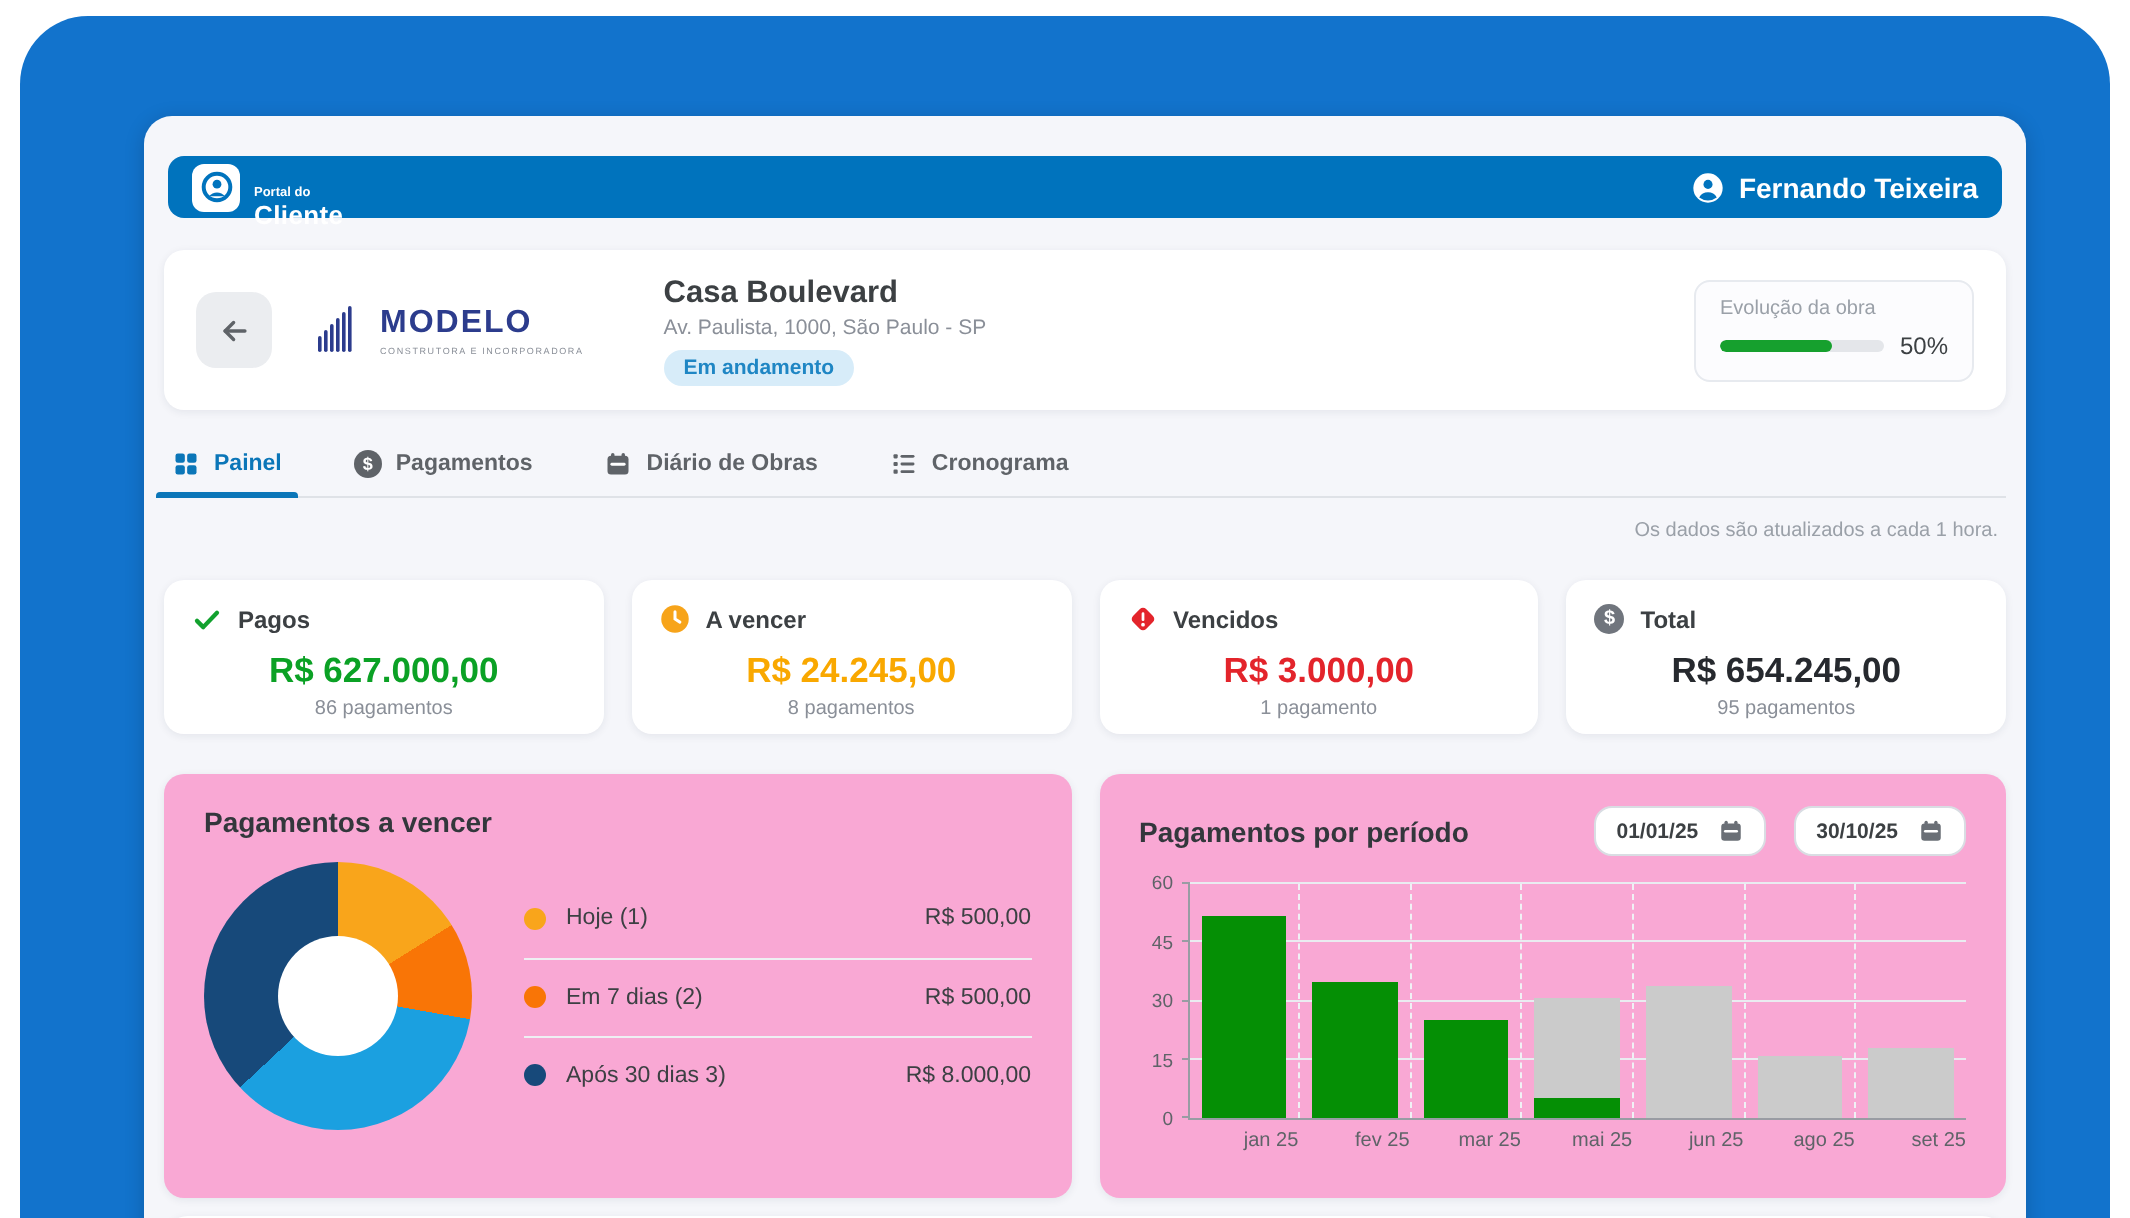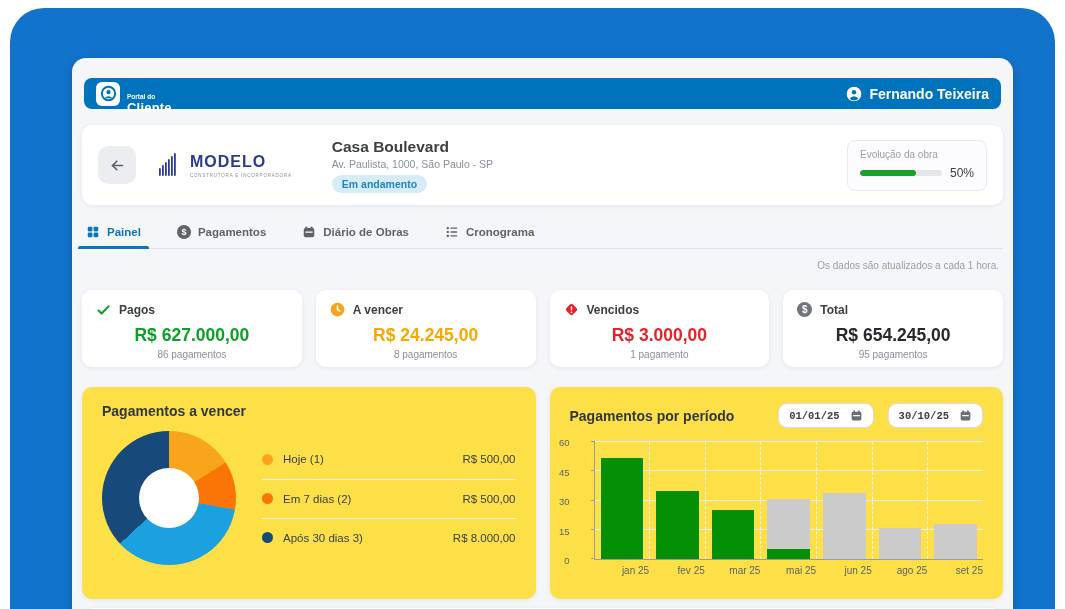--- a/index.html
+++ b/index.html
@@ -76,45 +76,45 @@
     padding:12px 14px 12px; height:77px; }
   .scard-head { display:flex; align-items:center; gap:8px; font-size:12px;
     font-weight:bold; color:#3C4043; }
   .scard-head svg { width:15px; height:15px; }
   .scard-value { text-align:center; font-size:17.5px; font-weight:bold; margin-top:8px; }
   .scard-count { text-align:center; font-size:10px; color:#8A8F98; margin-top:3px; }
 
   
   .bottom-row { position:absolute; left:10px; right:10px; top:329px; height:212px;
     display:flex; gap:14px; }
-  .bcard { flex:1; background:#fde047; border-radius:10px; box-shadow:0 1px 4px rgba(25,39,62,.08);
+  .bcard { flex:1; background:#f9a8d4; border-radius:10px; box-shadow:0 1px 4px rgba(25,39,62,.08);
     padding:16px 20px 12px; overflow:hidden; }
   .bcard-title { font-size:14px; font-weight:bold; color:#33373C; }
 
   
   .donut-body { display:flex; align-items:center; gap:26px; margin-top:12px; }
   .donut { position:relative; width:134px; height:134px; border-radius:50%; flex:0 0 auto; }
   .donut::after { content:''; position:absolute; inset:27.5%; background:#fff; border-radius:50%; }
   .legend { flex:1; }
   .legend-row { display:flex; align-items:center; height:39px; }
   .legend-row + .legend-row { border-top:1px solid #EEF0F3; }
   .legend-dot { width:11px; height:11px; border-radius:50%; flex:0 0 auto; }
   .legend-label { flex:1; margin-left:10px; font-size:11.5px; color:#3C4043; }
   .legend-value { font-size:11.5px; color:#3C4043; }
 
   
   .bchart-head { display:flex; align-items:center; gap:14px; }
   .bchart-head .bcard-title { flex:1; }
   .datefield { display:flex; align-items:center; gap:10px; border:1.5px solid #D9DDE3;
     border-radius:9px; padding:5px 10px; font-size:10.5px; font-weight:bold;
-    color:#3C4043; cursor:pointer; background:#fff;font-family:Liberation Mono, monospace; }
+    color:#3C4043; cursor:pointer; background:#fff; }
   .datefield svg { width:13px; height:13px; }
   .chart { display:flex; margin-top:14px; }
   .ycol { position:relative; width:24px; height:118px; flex:0 0 auto; }
-  .ytick { position:absolute; right:24px; transform:translateY(50%);
+  .ytick { position:absolute; right:7px; transform:translateY(50%);
     font-size:9.5px; color:#5F6368; }
   .plot-wrap { flex:1; }
   .plot { position:relative; height:118px; border-left:1px solid #999CA3;
     border-bottom:1px solid #999CA3; }
   .gridline { position:absolute; left:0; right:0; height:1px; background:#EAECF1; }
   .tickmark { position:absolute; left:-4px; width:4px; height:1px; background:#999CA3; }
   .bars { position:absolute; inset:0; display:flex; }
   .slot { flex:1; height:100%; display:flex; align-items:flex-end; justify-content:center;
     border-right:1px dashed #F0F1F5; }
   .slot:last-child { border-right:none; }

